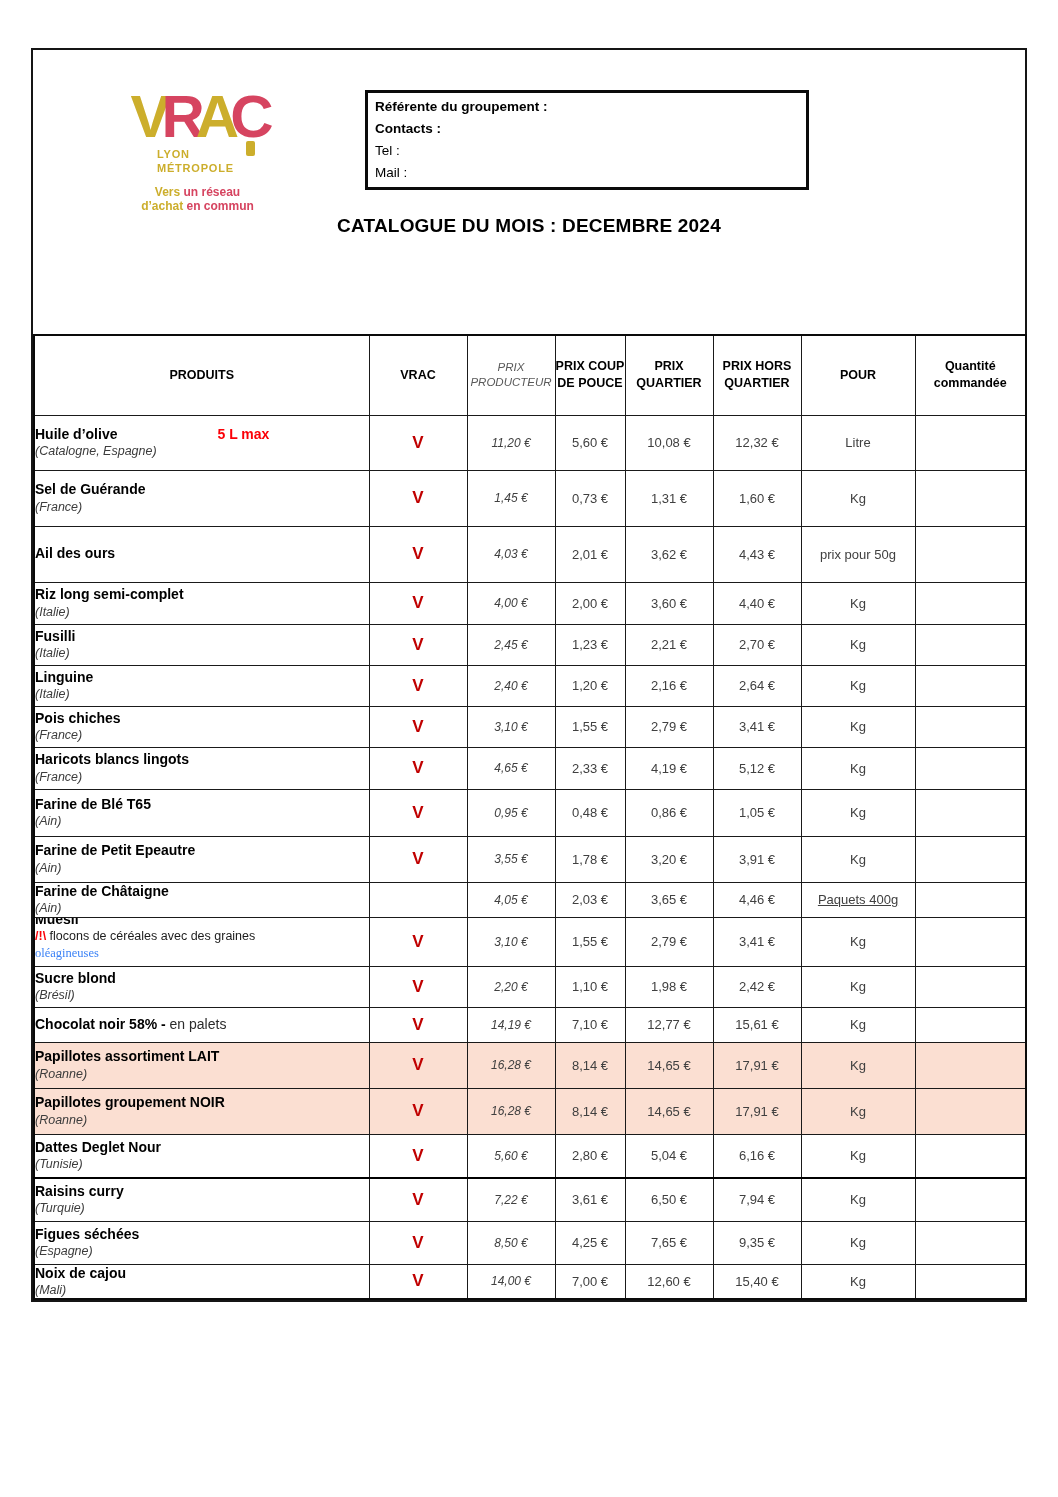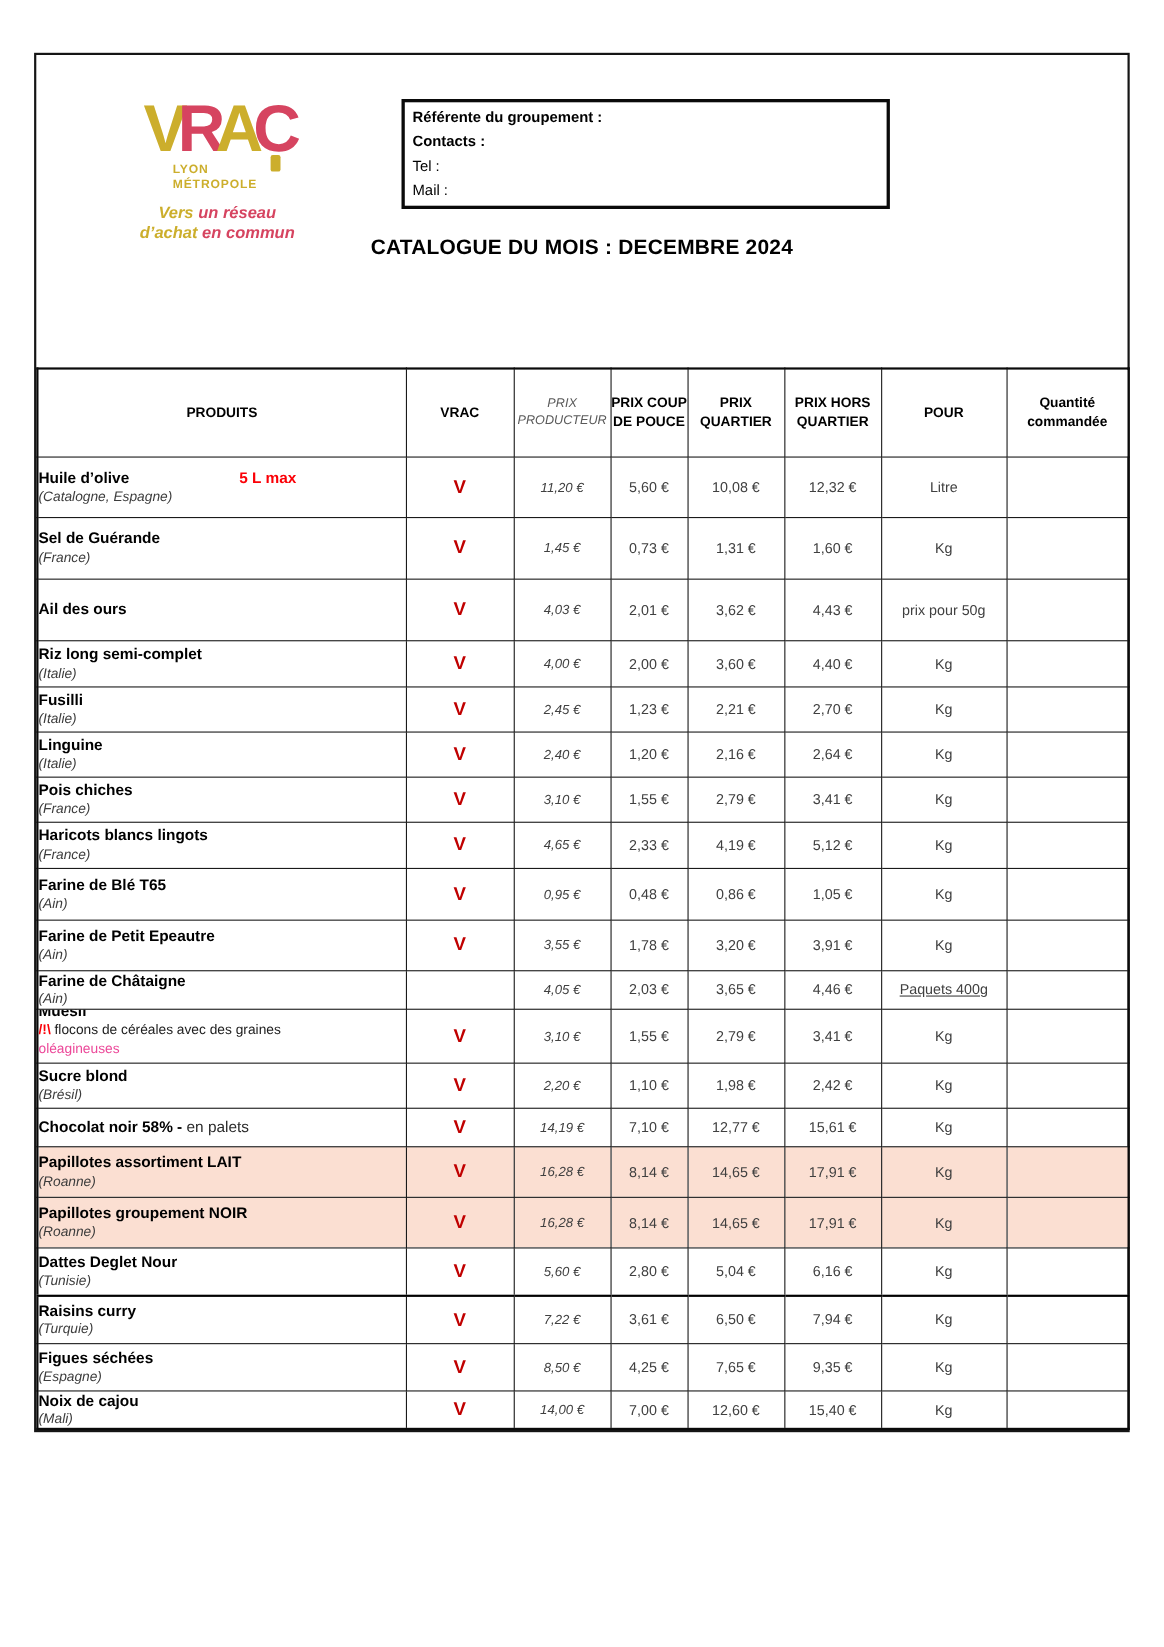--- a/index.html
+++ b/index.html
@@ -14,21 +14,21 @@
   
   .header-area{position:relative;height:284px;}
   .logo{position:absolute;left:62px;top:38px;width:205px;text-align:center;}
   .logo-word{font-weight:800;font-size:60px;line-height:0.95;letter-spacing:-9px;white-space:nowrap;}
   .logo-word .l-y{color:#ccae2c;}
   .logo-word .l-p{color:#d64460;}
   .logo-word .l-c{position:relative;display:inline-block;}
   .cedilla{position:absolute;left:16px;bottom:-11px;width:9px;height:15px;background:#ccae2c;border-radius:2px;}
   .logo-city{margin-top:2px;margin-left:62px;text-align:left;color:#ccae2c;
     font-size:11px;font-weight:700;letter-spacing:0.8px;line-height:1.3;}
-  .logo-tagline{margin-top:9px;font-size:15px;font-weight:800;line-height:1.2;white-space:nowrap;font-style:italic;}
+  .logo-tagline{margin-top:9px;font-size:12px;font-weight:800;line-height:1.2;white-space:nowrap;}
   .tl-y{color:#ccae2c;}
   .tl-p{color:#d64460;}
   .contact-box{
     position:absolute;left:332px;top:40px;width:424px;
     border:3px solid #0a0a0a;padding:3px 7px 4px 7px;
     font-size:13.5px;line-height:1.62;
   }
   .contact-box .cline:nth-child(-n+2){font-weight:700;}
   .page-title{
     position:absolute;left:0;right:0;top:165px;text-align:center;
@@ -53,21 +53,21 @@
   td.producer{font-style:italic;font-size:12px;color:#404040;}
   td.price{font-size:13px;color:#404040;}
   td.pour{font-size:13px;color:#404040;padding:0 3px;}
   td.pour .u{text-decoration:underline;}
   td.qty{background:transparent;}
   
   .clipbox{height:48px;overflow:hidden;}
   .clipbox .inner{margin-top:-7px;}
   .muesli-line{font-size:12.5px;color:#1c1c1c;line-height:1.35;}
   .muesli-line .warn{color:#fb0007;font-weight:700;}
-  .desc-overflow{font-size:12.5px;color:#ec4899;line-height:1.35;}
+  .desc-overflow{font-size:12.5px;color:#3b82f6;line-height:1.35;font-family:Liberation Serif, serif;}
 </style>
 </head>
 <body>
 
 <div class="doc-frame">
 
   <div class="header-area">
 
     <div class="logo">
       <div class="logo-word"><span class="l-y">V</span><span class="l-p">R</span><span class="l-y">A</span><span class="l-p l-c"><span>C</span><span class="cedilla"></span></span></div>

